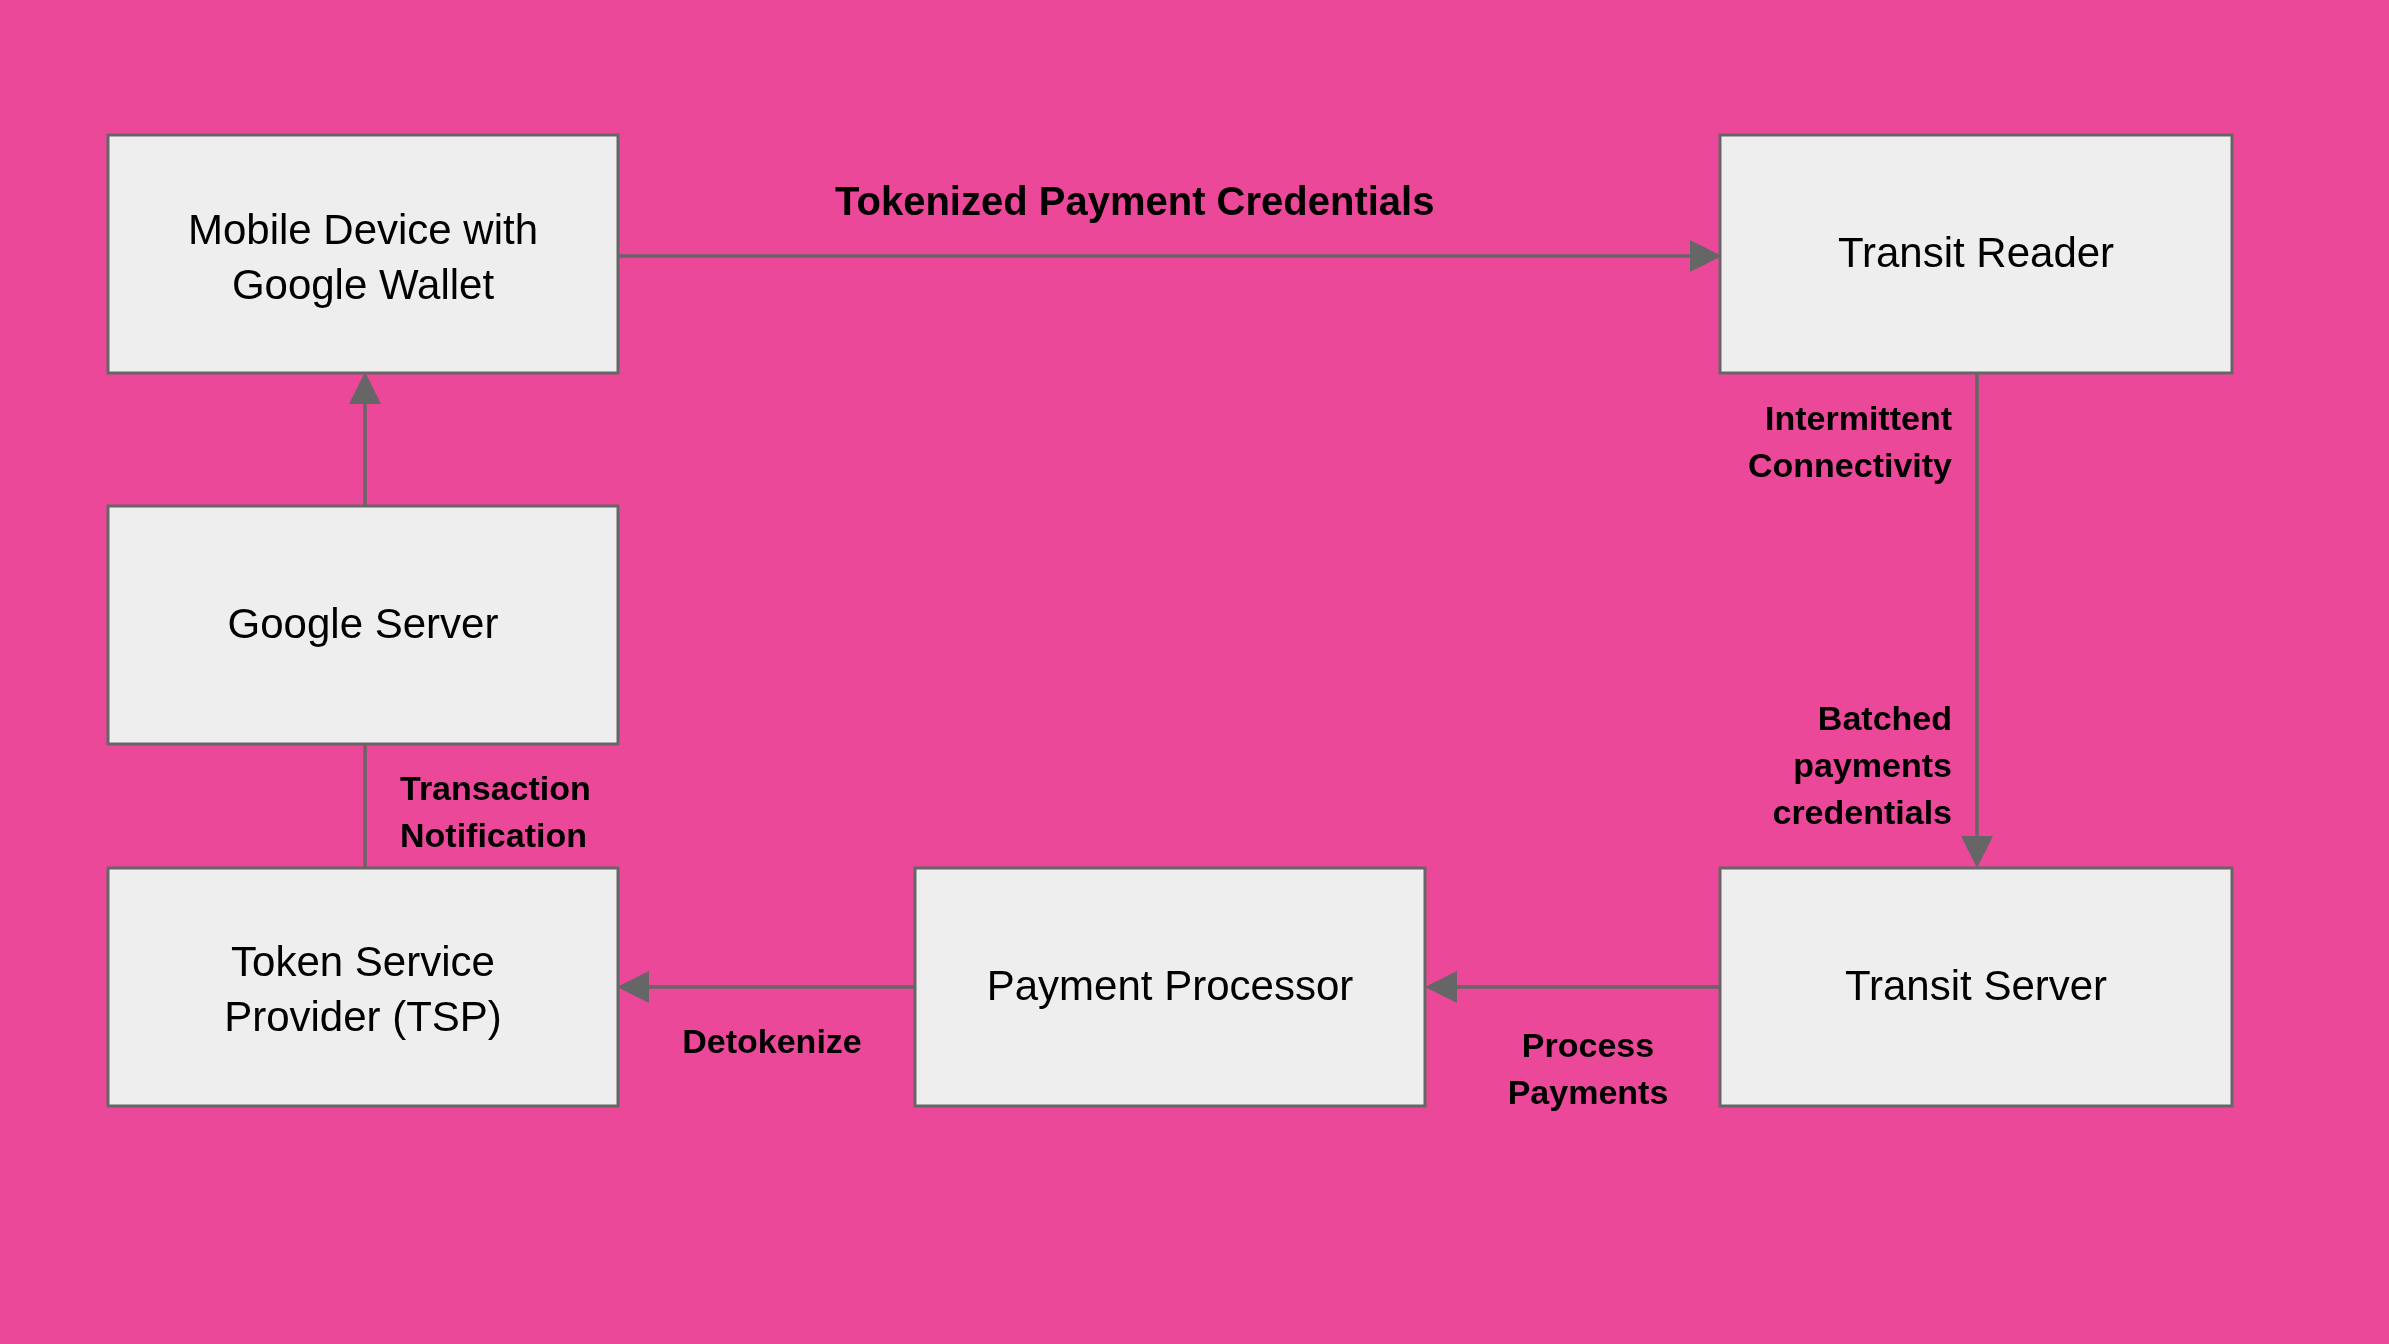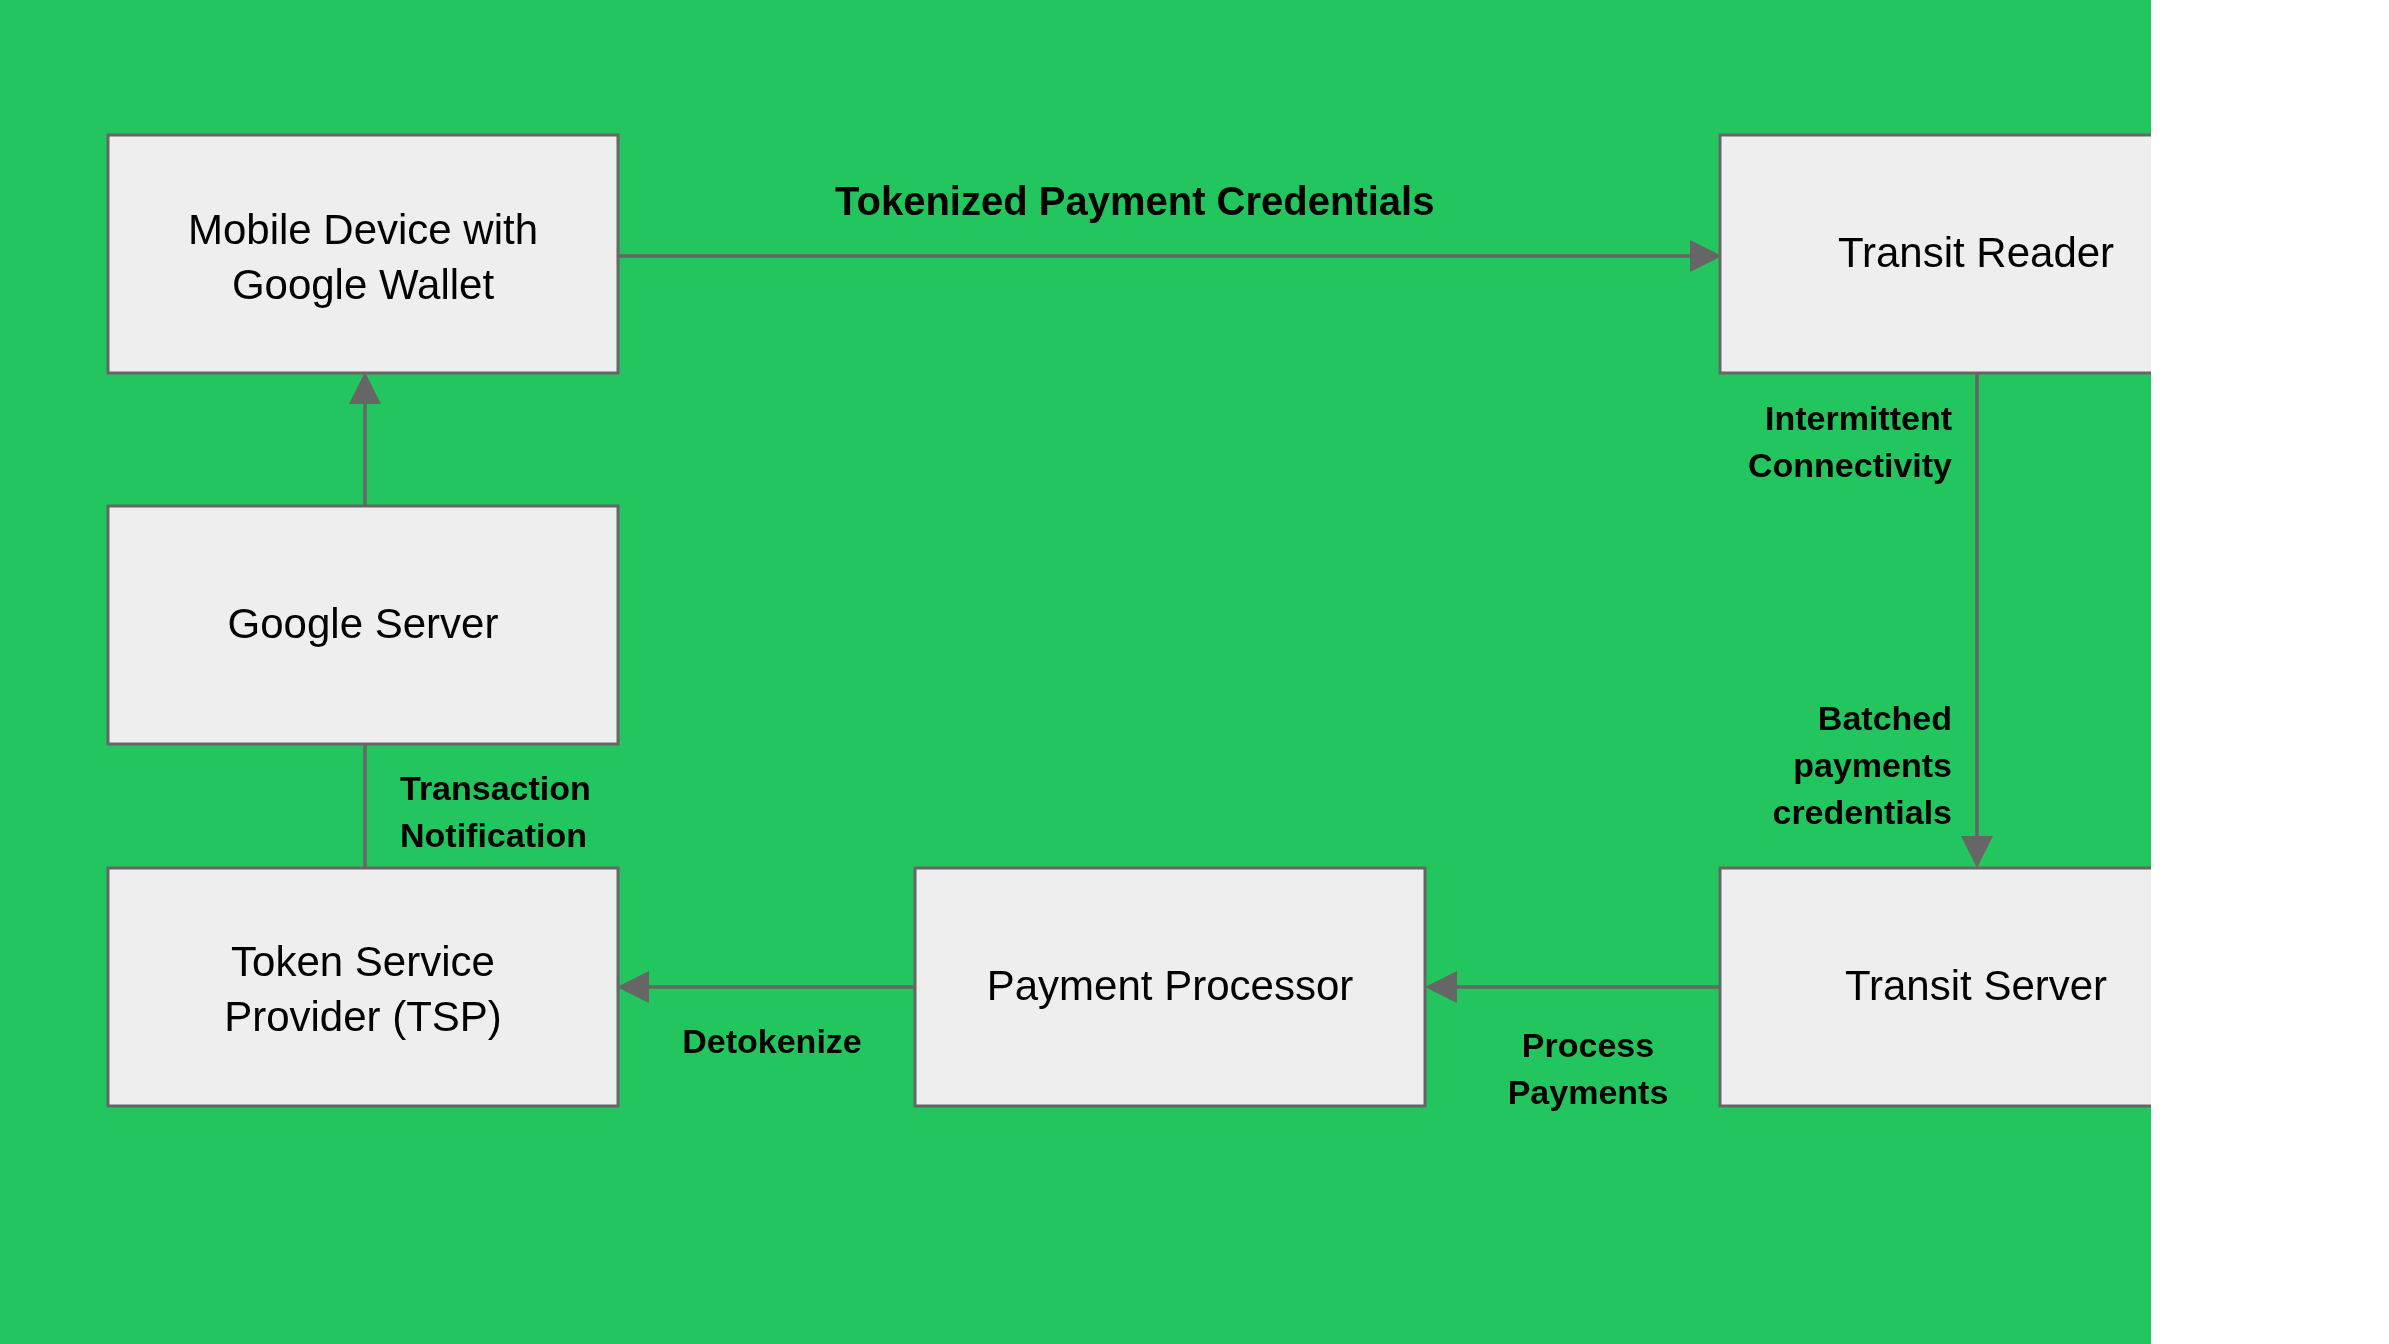--- a/index.html
+++ b/index.html
@@ -5,23 +5,23 @@
   html, body {
     margin: 0;
     padding: 0;
     background: #ffffff;
   }
   body {
     font-family: "Liberation Sans", sans-serif;
   }
   #diagram-root {
     position: relative;
-    width: 2151px;
+    width: 2389px;
     height: 1344px;
-    background: #22c55e;
+    background: #ec4899;
     overflow: hidden;
   }
   svg.diagram-canvas {
     display: block;
     width: 2389px;
     height: 1344px;
   }
   .node-box {
     fill: #eeeeee;
     stroke: #666666;

